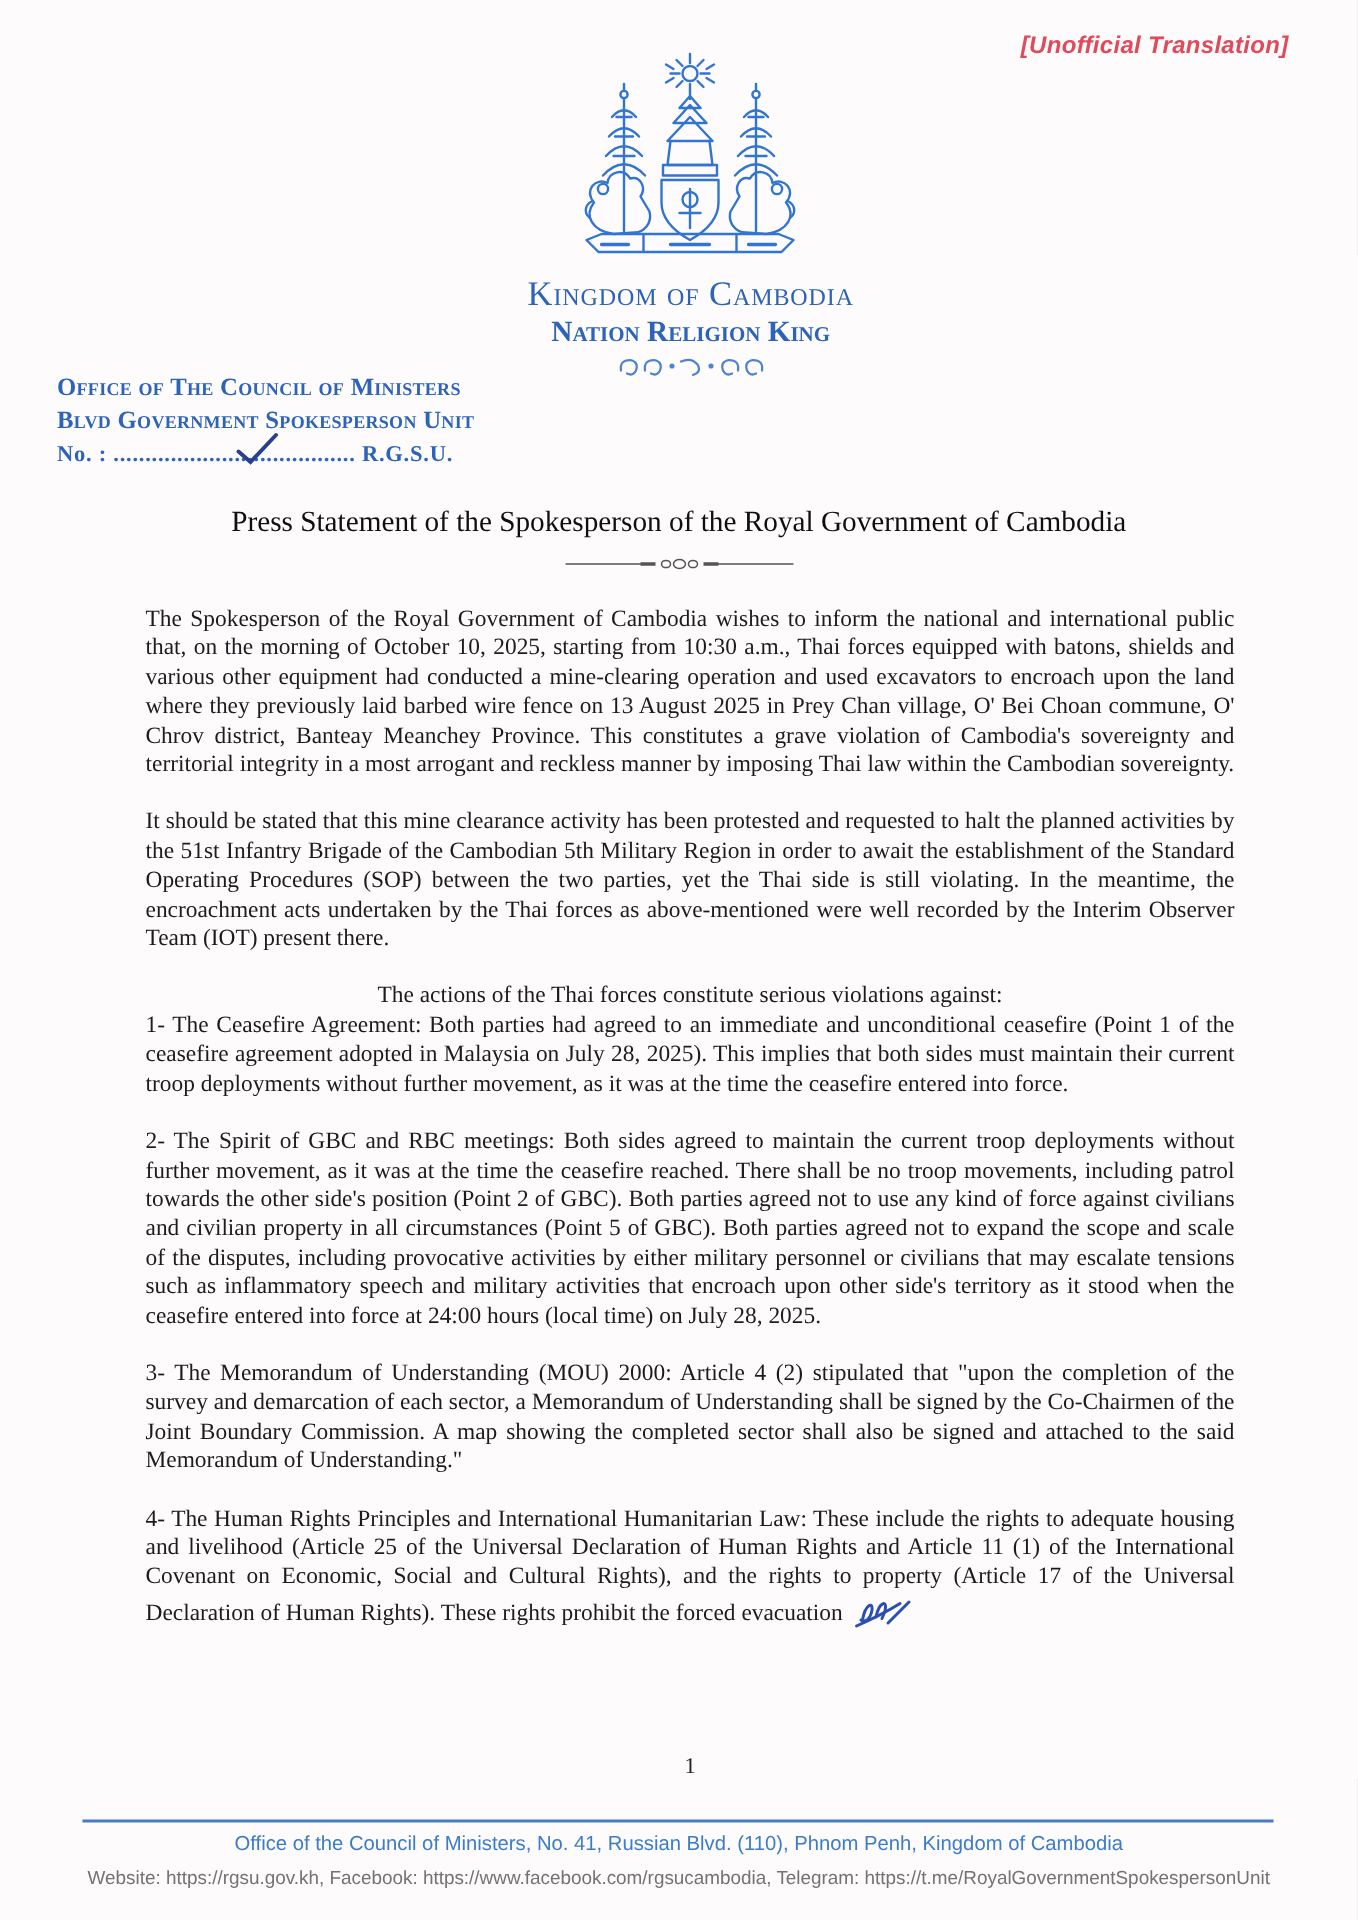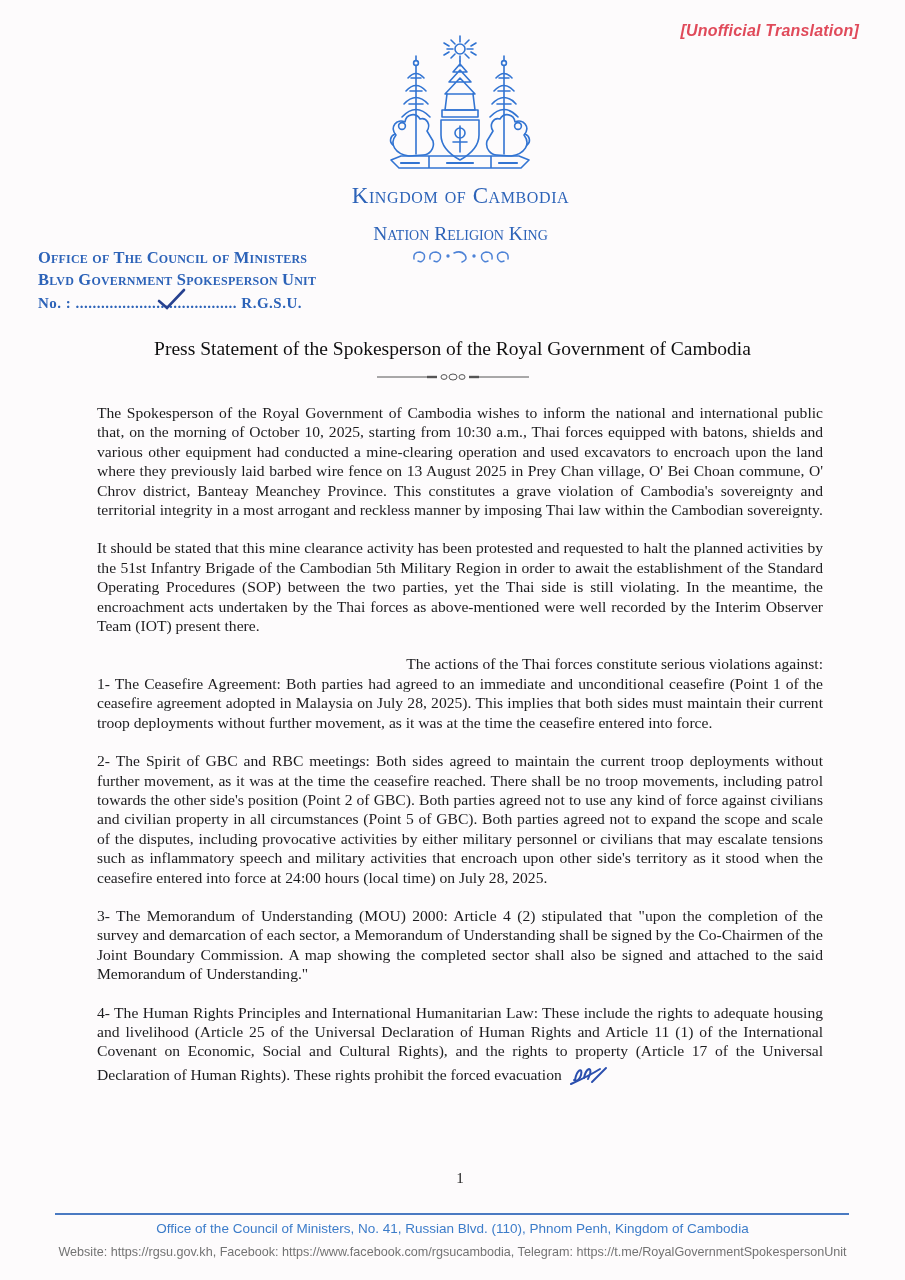--- a/index.html
+++ b/index.html
@@ -9,32 +9,32 @@
     font-family:"Liberation Serif", serif; color:#1d1d1f;
   }
   .unofficial {
     position:absolute; top:22px; right:46px;
     font-family:"Liberation Sans", sans-serif; font-style:italic; font-weight:700;
     font-size:16px; color:#e04a5a; letter-spacing:0.2px;text-align:center;
   }
   .emblem { position:absolute; top:30px; left:381px; }
   .masthead { position:absolute; top:183px; left:16px; width:889px; text-align:center; color:#2d63b8; }
   .kingdom { font-size:23px; font-weight:400; font-variant:small-caps; letter-spacing:0.6px; }
-  .motto   { font-size:19.5px; font-weight:400; font-variant:small-caps; margin-top:14px; }
+  .motto   { font-size:19.5px; font-weight:700; font-variant:small-caps; margin-top:2px; }
   .ornament { margin-top:3px; height:16px; }
   .office-block { position:absolute; top:247px; left:38px; color:#2d63b8; }
   .office-line { font-size:16.5px; font-weight:700; font-variant:small-caps; line-height:22px; letter-spacing:0.2px; }
   .doc-no { margin-top:4px; font-size:15px; font-weight:700; position:relative; letter-spacing:0.5px; }
   .doc-no .check { position:absolute; left:118px; top:-7px; }
   .title-block { position:absolute; top:338px; left:0; width:905px; text-align:center; }
   .title { font-size:19.5px; font-weight:400; color:#0f0f0f; }
   .divider { margin-top:9px; }
   .content { position:absolute; top:403px; left:97px; width:726px; }
   .para { margin:0 0 19px 0; font-size:15.6px; line-height:19.4px; text-align:justify; color:#1c1c1e; }
-  .para.intro { margin-bottom:0; text-align:right; }
+  .para.intro { margin-bottom:0; text-align:center; }
   .paraph { vertical-align:-7px; margin-left:2px; }
   .page-number { position:absolute; top:1170px; left:0; width:920px; text-align:center; font-size:15px; color:#222; }
   .footer-rule { position:absolute; top:1213px; left:55px; width:794px; height:2px; background:#4a7ac2; }
   .footer-line1 {
     position:absolute; top:1221px; left:0; width:905px; text-align:center;
     font-family:"Liberation Sans", sans-serif; font-size:13.5px; color:#3c7cc9;
   }
   .footer-line2 {
     position:absolute; top:1245px; left:0; width:905px; text-align:center;
     font-family:"Liberation Sans", sans-serif; font-size:12.6px; color:#737373;

